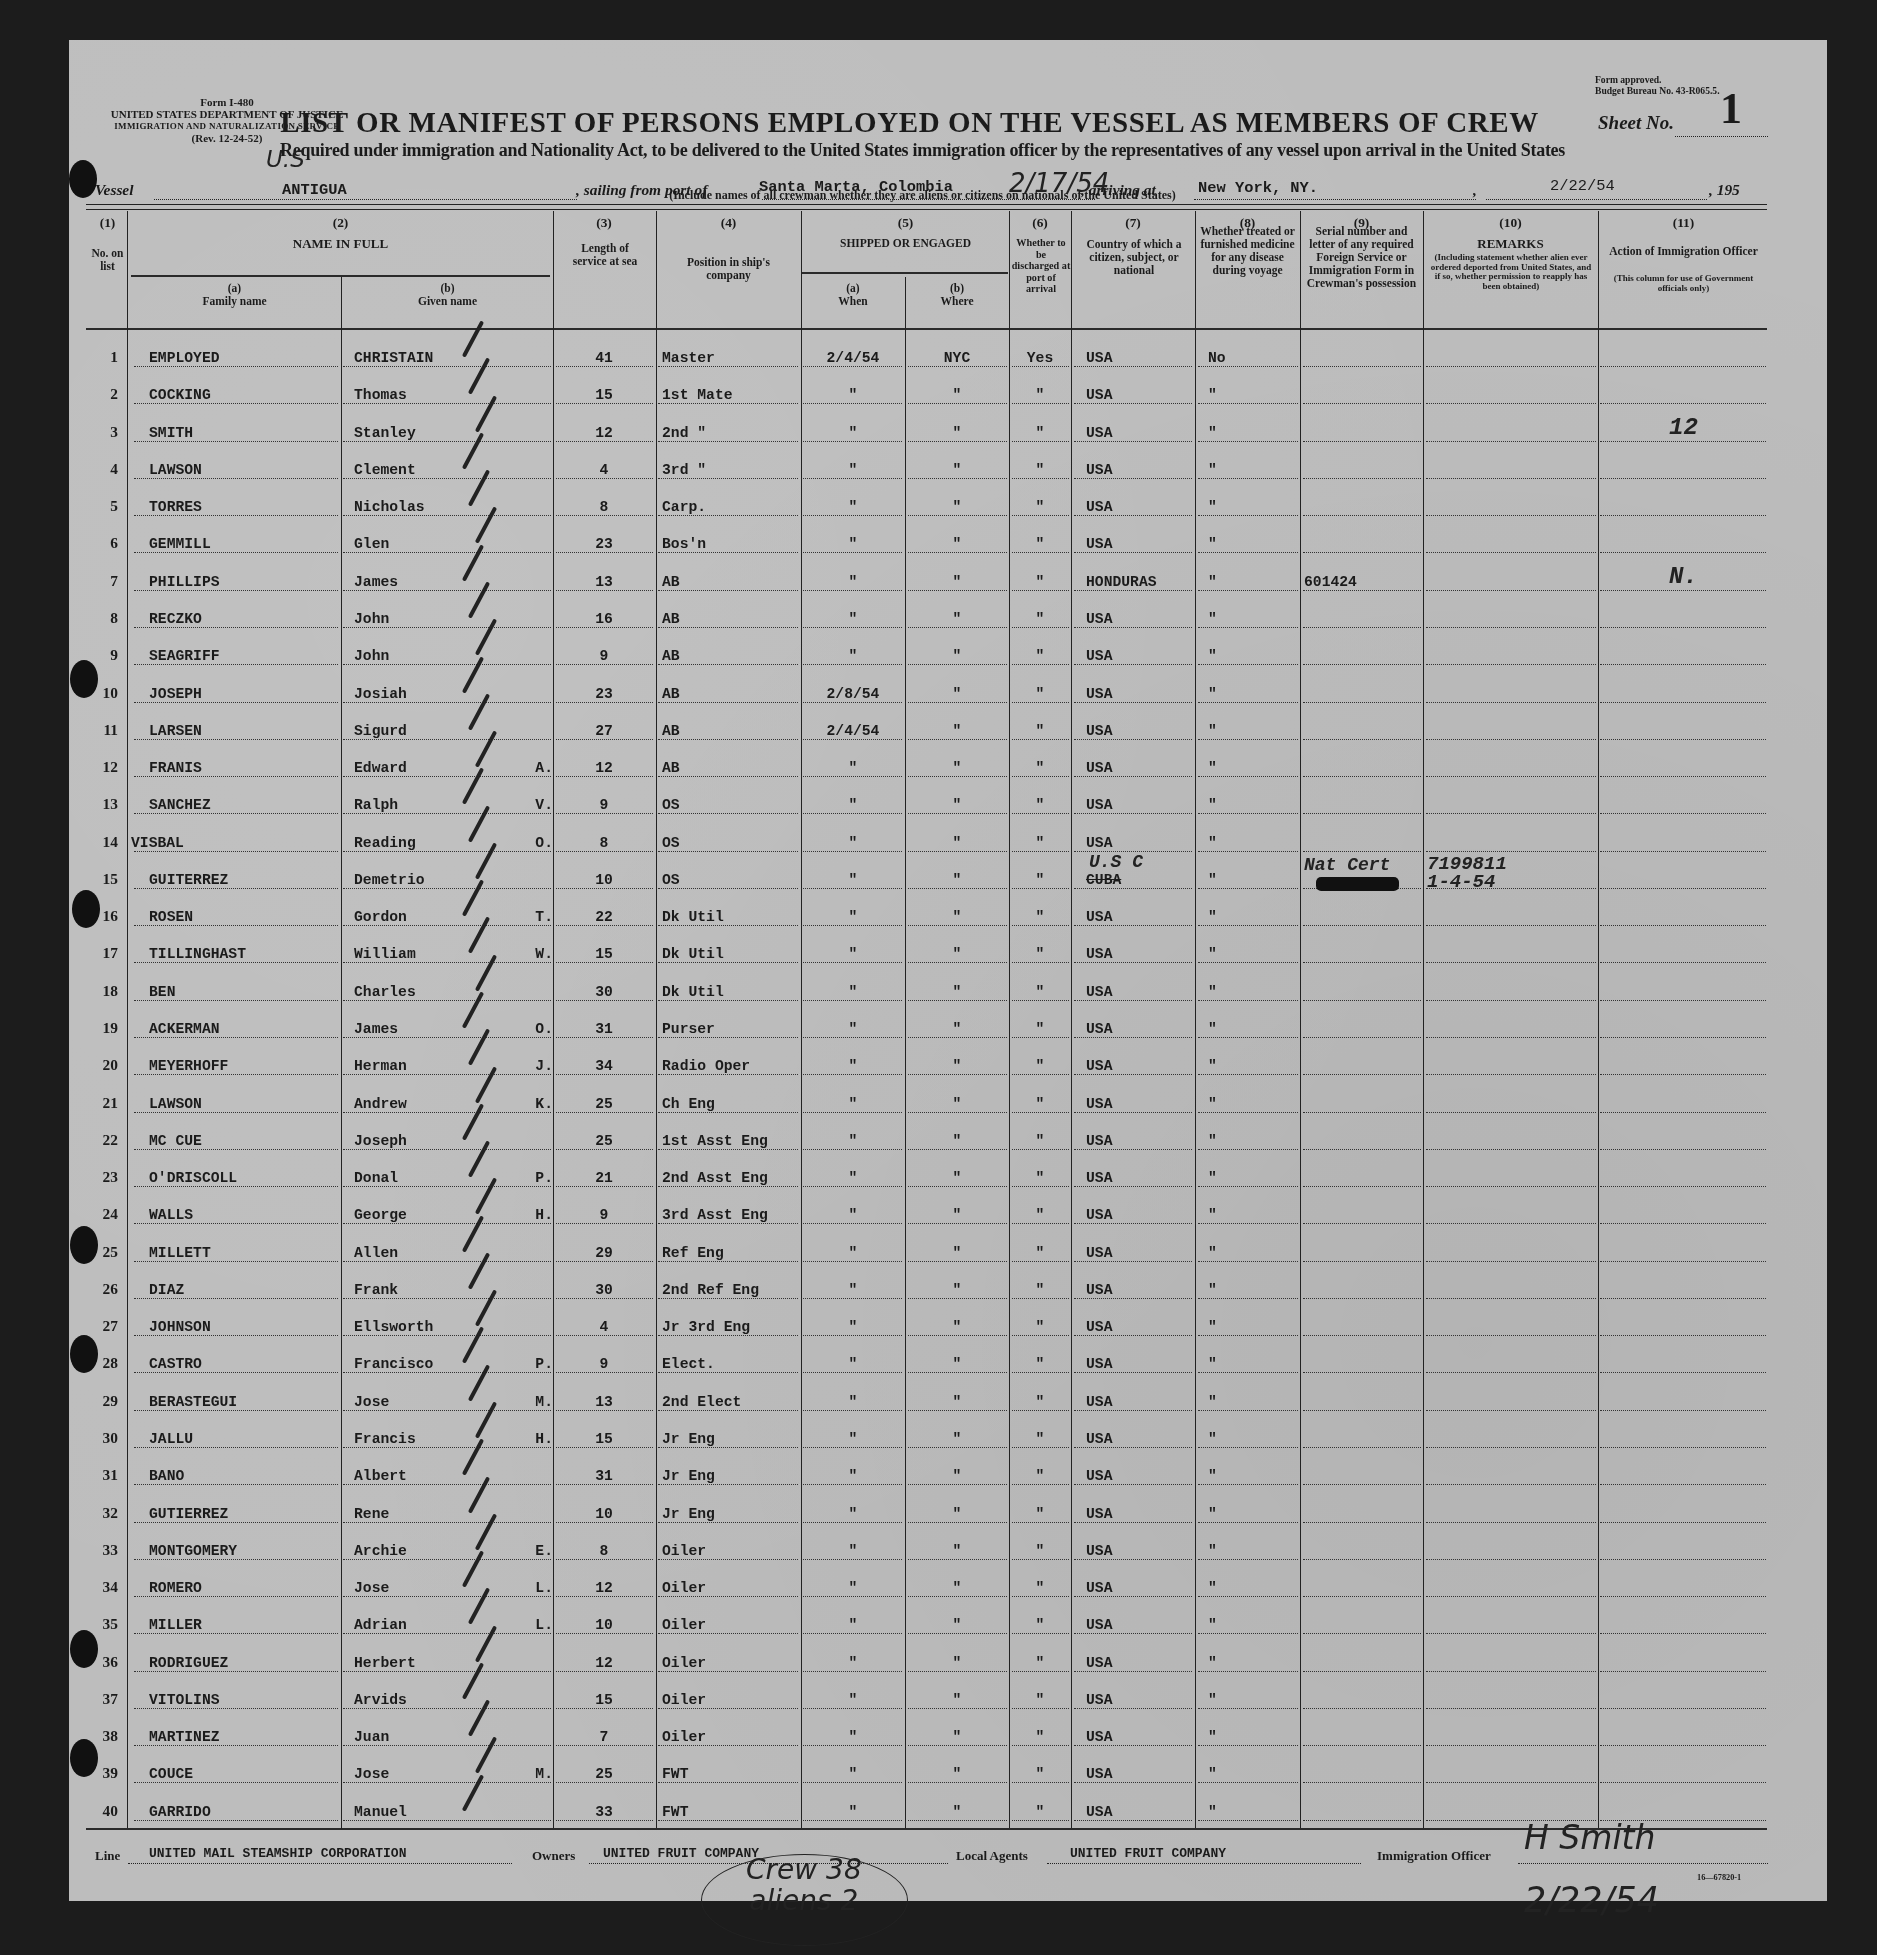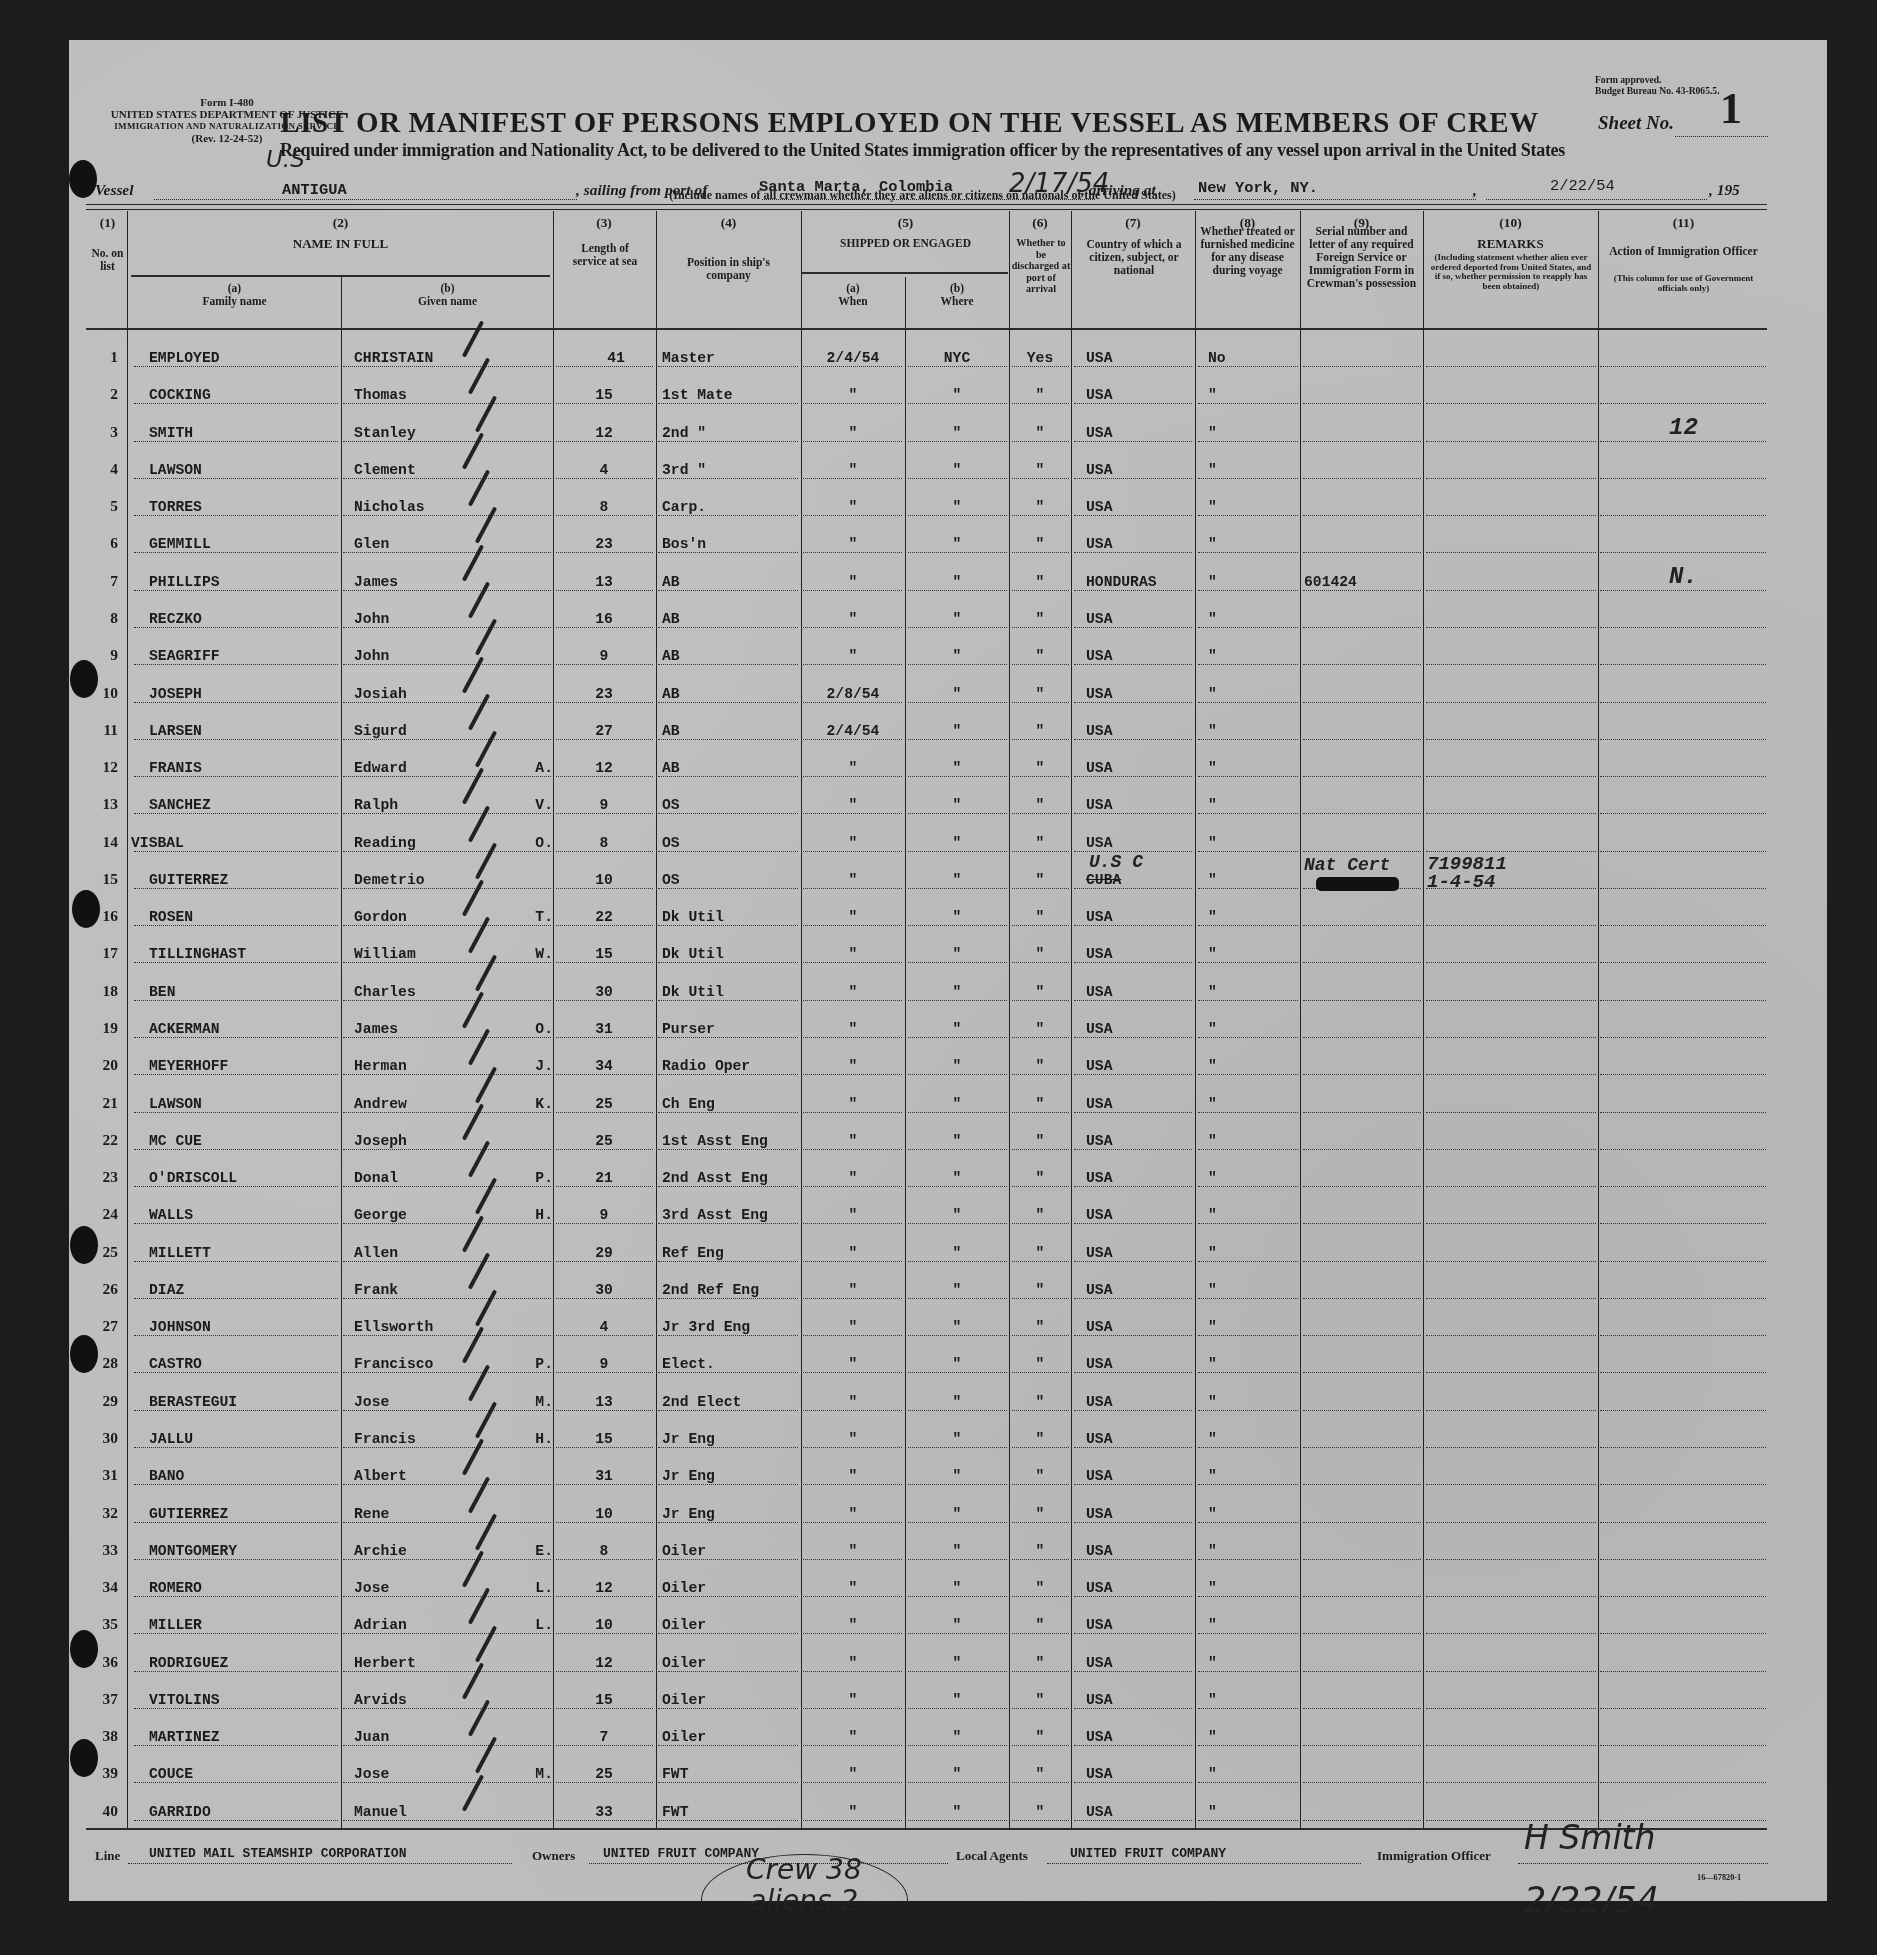--- a/index.html
+++ b/index.html
@@ -158,21 +158,21 @@
         <div class="rowdots" style="left: 803px; width: 99px;"></div>
         <div class="rowdots" style="left: 908px; width: 99px;"></div>
         <div class="rowdots" style="left: 1012px; width: 57px;"></div>
         <div class="rowdots" style="left: 1074px; width: 118px;"></div>
         <div class="rowdots" style="left: 1198px; width: 100px;"></div>
         <div class="rowdots" style="left: 1303px; width: 118px;"></div>
         <div class="rowdots" style="left: 1426px; width: 170px;"></div>
         <div class="rowdots" style="left: 1600px; width: 166px;"></div>
         <div class="cell" style="left: 149px; width: 191px;">EMPLOYED</div>
         <div class="cell" style="left: 354px; width: 200px;">CHRISTAIN</div>
-        <div class="cell" style="left: 553px; width: 102px; text-align: center; padding-left: 12px;">41</div>
+        <div class="cell" style="left: 553px; width: 102px; text-align: center;">41</div>
         <div class="cell" style="left: 662px; width: 138px;">Master</div>
         <div class="cell" style="left: 801px; width: 104px; text-align: center;">2/4/54</div>
         <div class="cell" style="left: 905px; width: 104px; text-align: center;">NYC</div>
         <div class="cell" style="left: 1009px; width: 62px; text-align: center;">Yes</div>
         <div class="cell" style="left: 1086px; width: 110px;">USA</div>
         <div class="cell" style="left: 1208px; width: 92px;">No</div>
         <div class="check" style="left: 471px; top: -14px;"></div>
       </div>
       <div class="row" style="left: 0px; width: 1877px; top: 370px;">
         <div class="rownum" style="left: 83px;">2</div>

